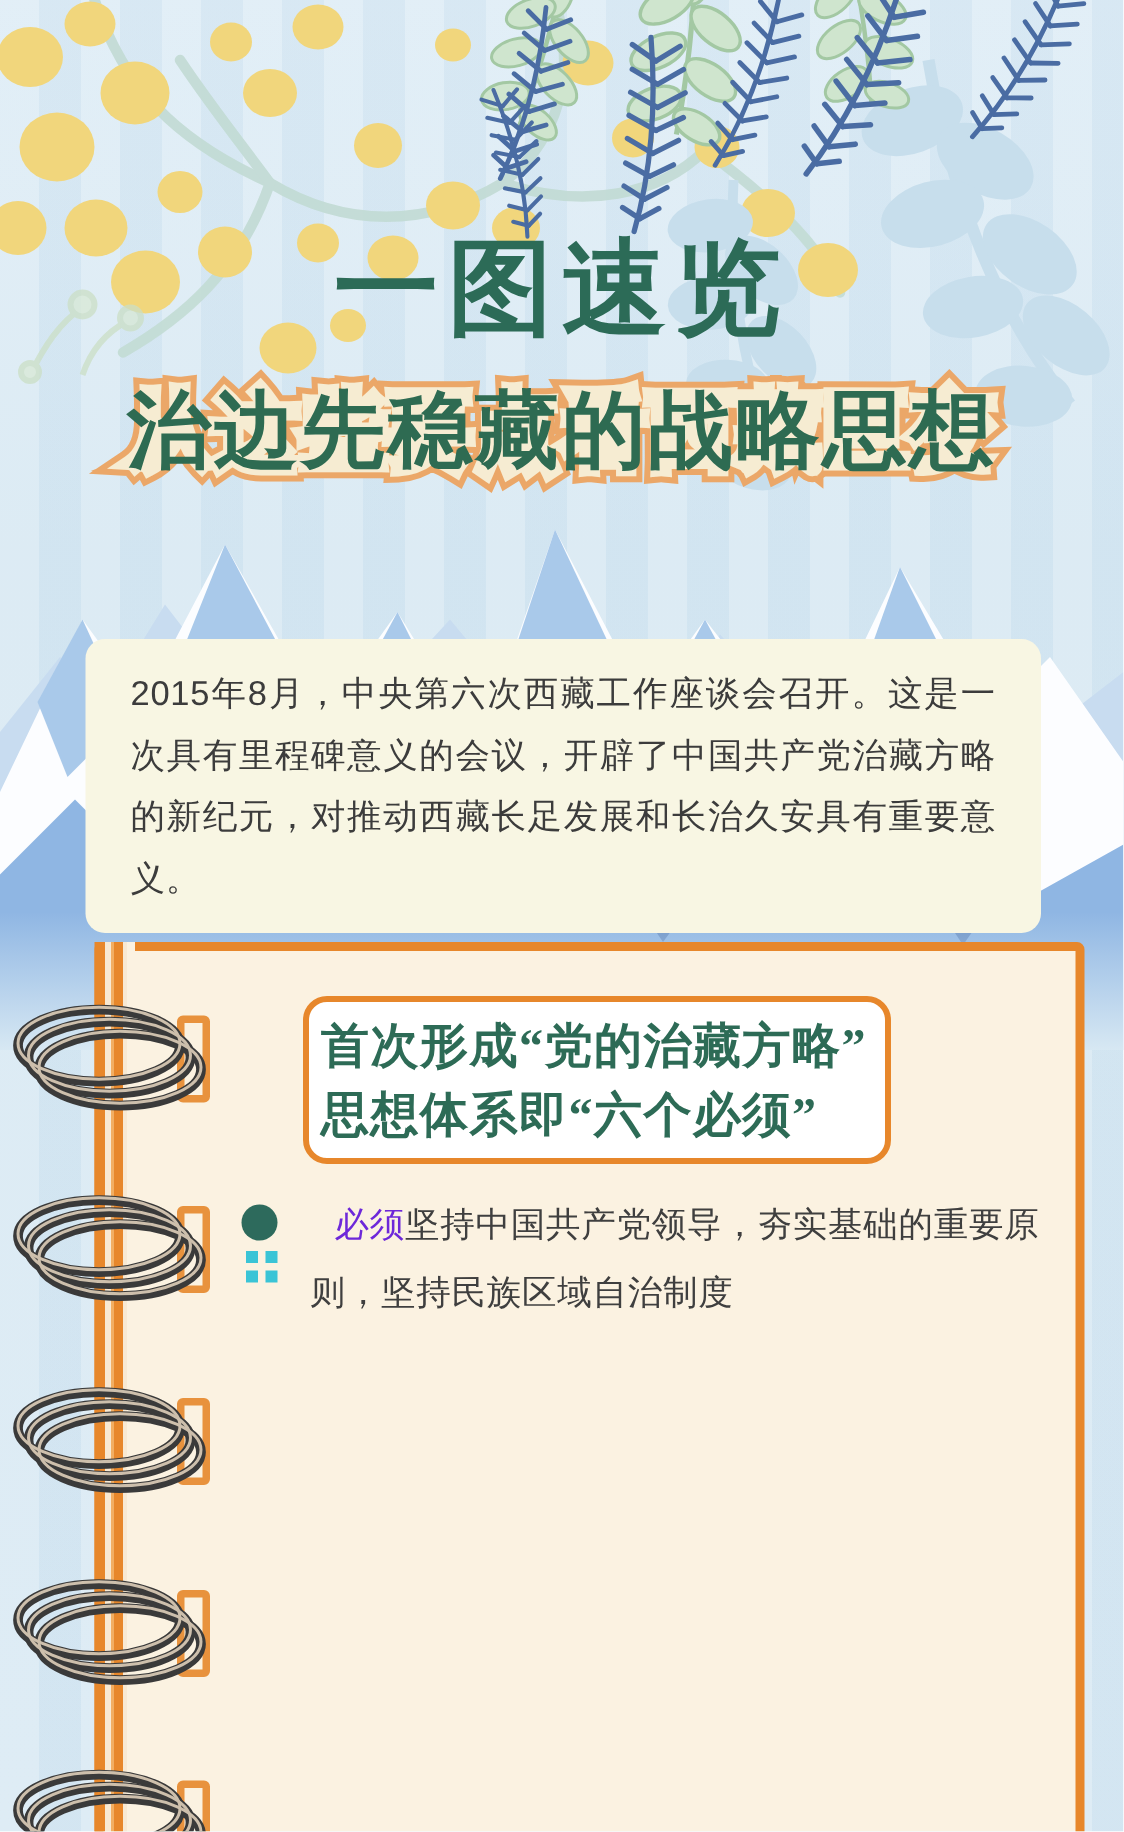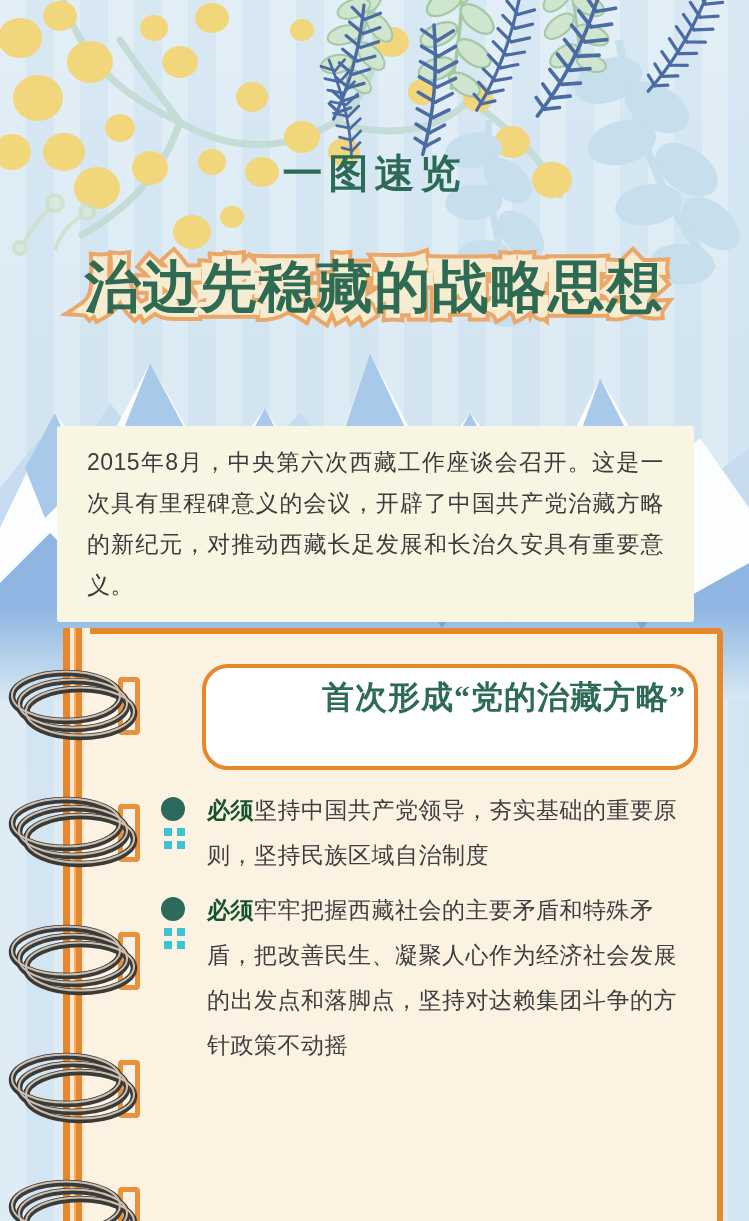--- a/index.html
+++ b/index.html
@@ -9,67 +9,67 @@
     background:linear-gradient(180deg,#DCEBF5 0%,#D5E7F2 30%,#D7E8F3 100%);
   }
   .page::before{
     content:""; position:absolute; inset:0; z-index:0; pointer-events:none;
     background:repeating-linear-gradient(90deg, rgba(255,255,255,.18) 0 26px, rgba(186,212,232,.12) 26px 54px);
   }
   .deco{ position:absolute; z-index:1; }
   .mountains{ position:absolute; left:0; top:318px; z-index:1; }
   .main-title{
     position:absolute; top:146px; left:0; width:100%; text-align:center; z-index:3;
-    font-size:40px; font-weight:900; letter-spacing:6px; color:#2C6B57;
+    font-size:70px; font-weight:900; letter-spacing:6px; color:#2C6B57;
     font-family:"Liberation Sans", sans-serif;
   }
   .subtitle-wrap{ position:absolute; top:250px; left:0; width:100%; text-align:center; z-index:3; }
   .subtitle{
     position:relative; z-index:0; display:inline-block; white-space:nowrap;
     font-family:"Liberation Serif", serif; font-weight:700;
     font-size:56px; letter-spacing:2px; color:#2E6B52;
   }
   .subtitle::before{
     content:attr(data-text); position:absolute; left:0; top:0; z-index:-1;
     -webkit-text-stroke:16px #EBA768; color:#EBA768;
   }
   .subtitle::after{
     content:attr(data-text); position:absolute; left:0; top:0; z-index:-1;
     -webkit-text-stroke:8px #F6ECD2; color:#F6ECD2;
   }
   .intro-box{
     position:absolute; left:57px; top:426px; width:637px; min-height:154px; z-index:3;
-    background:#F8F6E3; border-radius:3px; padding:16px 30px;
+    background:#F8F6E3; border-radius:13px; padding:16px 30px;
   }
   .intro-box p{ font-size:23px; line-height:41px; color:#3C3C3C; letter-spacing:.5px; text-align:justify; }
   .notebook{
     position:absolute; left:63px; top:628px; width:660px; height:600px; z-index:3;
     background:#FBF2E1; border:6px solid #E7872B; border-radius:5px 5px 0 0;
   }
   .notebook .spine{
     position:absolute; left:-6px; top:-6px; bottom:-6px; width:27px;
     background:linear-gradient(90deg,#E7872B 0 7px,#F8E9D3 7px 11px,#F2AE62 11px 13px,#E7872B 13px 19px,#F8E9D3 19px 22px,#FBF2E1 22px 27px);
   }
   .heading-box{
-    margin:30px 0 18px 133px; width:496px; min-height:106px;
-    background:#FFFFFF; border:4px solid #E7872B; border-radius:26px;
-    padding:6px 8px; text-align:right;
+    margin:30px 0 18px 133px; width:392px; min-height:106px;
+    background:#FFFFFF; border:4px solid #E7872B; border-radius:16px;
+    padding:6px 8px; text-align:left;
   }
   .heading-box .line{
     font-family:"Liberation Serif", serif; font-weight:700;
     font-size:32px; line-height:46px; color:#2D6B56; letter-spacing:1px;
   }
   .items{ margin:0 24px 0 92px; }
   .item{ display:flex; margin-bottom:10px; }
   .bullet{ flex:0 0 46px; padding-top:9px; }
   .dot{ display:block; width:24px; height:24px; border-radius:50%; background:#2D6A5C; }
   .squares{ display:grid; grid-template-columns:8px 8px; gap:5px; margin:7px 0 0 3px; width:21px; }
   .squares i{ display:block; width:8px; height:8px; background:#3AC4D6; }
   .item p{ font-size:23px; line-height:45px; color:#3F3F3F; letter-spacing:.5px; }
-  .item b{ color:#14532d; font-weight:700; }
+  .item b{ color:#6d28d9; font-weight:400;margin-left:16px; }
   .hole{
     position:absolute; left:49px; width:22px; height:58px;
     border:5px solid #E8923D; border-radius:4px; background:transparent;
   }
   .coil{ position:absolute; left:6px; width:150px; height:78px; z-index:4; }
 </style>
 </head>
 <body>
 
 <div class="page">
@@ -225,46 +225,35 @@
 
   <div class="intro-box">
     <p>2015年8月，中央第六次西藏工作座谈会召开。这是一次具有里程碑意义的会议，开辟了中国共产党治藏方略的新纪元，对推动西藏长足发展和长治久安具有重要意义。</p>
   </div>
 
   <div class="notebook">
     <div class="spine"></div>
 
     <div class="heading-box">
       <div class="line">首次形成“党的治藏方略”</div>
+      <div class="line">思想体系即“六个必须”</div>
     </div>
 
     <div class="items">
       <div class="item">
         <div class="bullet">
           <span class="dot"></span>
           <span class="squares">
               <i></i>
               <i></i>
               <i></i>
               <i></i>
             </span>
         </div>
         <p><b>必须</b><span>坚持中国共产党领导，夯实基础的重要原则，坚持民族区域自治制度</span></p>
-      </div>
-      <div class="item">
-        <div class="bullet">
-          <span class="dot"></span>
-          <span class="squares">
-              <i></i>
-              <i></i>
-              <i></i>
-              <i></i>
-            </span>
-        </div>
-        <p><b>必须</b><span>牢牢把握西藏社会的主要矛盾和特殊矛盾，把改善民生、凝聚人心作为经济社会发展的出发点和落脚点，坚持对达赖集团斗争的方针政策不动摇</span></p>
       </div>
 
     </div>
 
     <div class="hole" style="top:43px"></div>
     <div class="hole" style="top:170px"></div>
     <div class="hole" style="top:298px"></div>
     <div class="hole" style="top:426px"></div>
     <div class="hole" style="top:553px"></div>
   </div>

